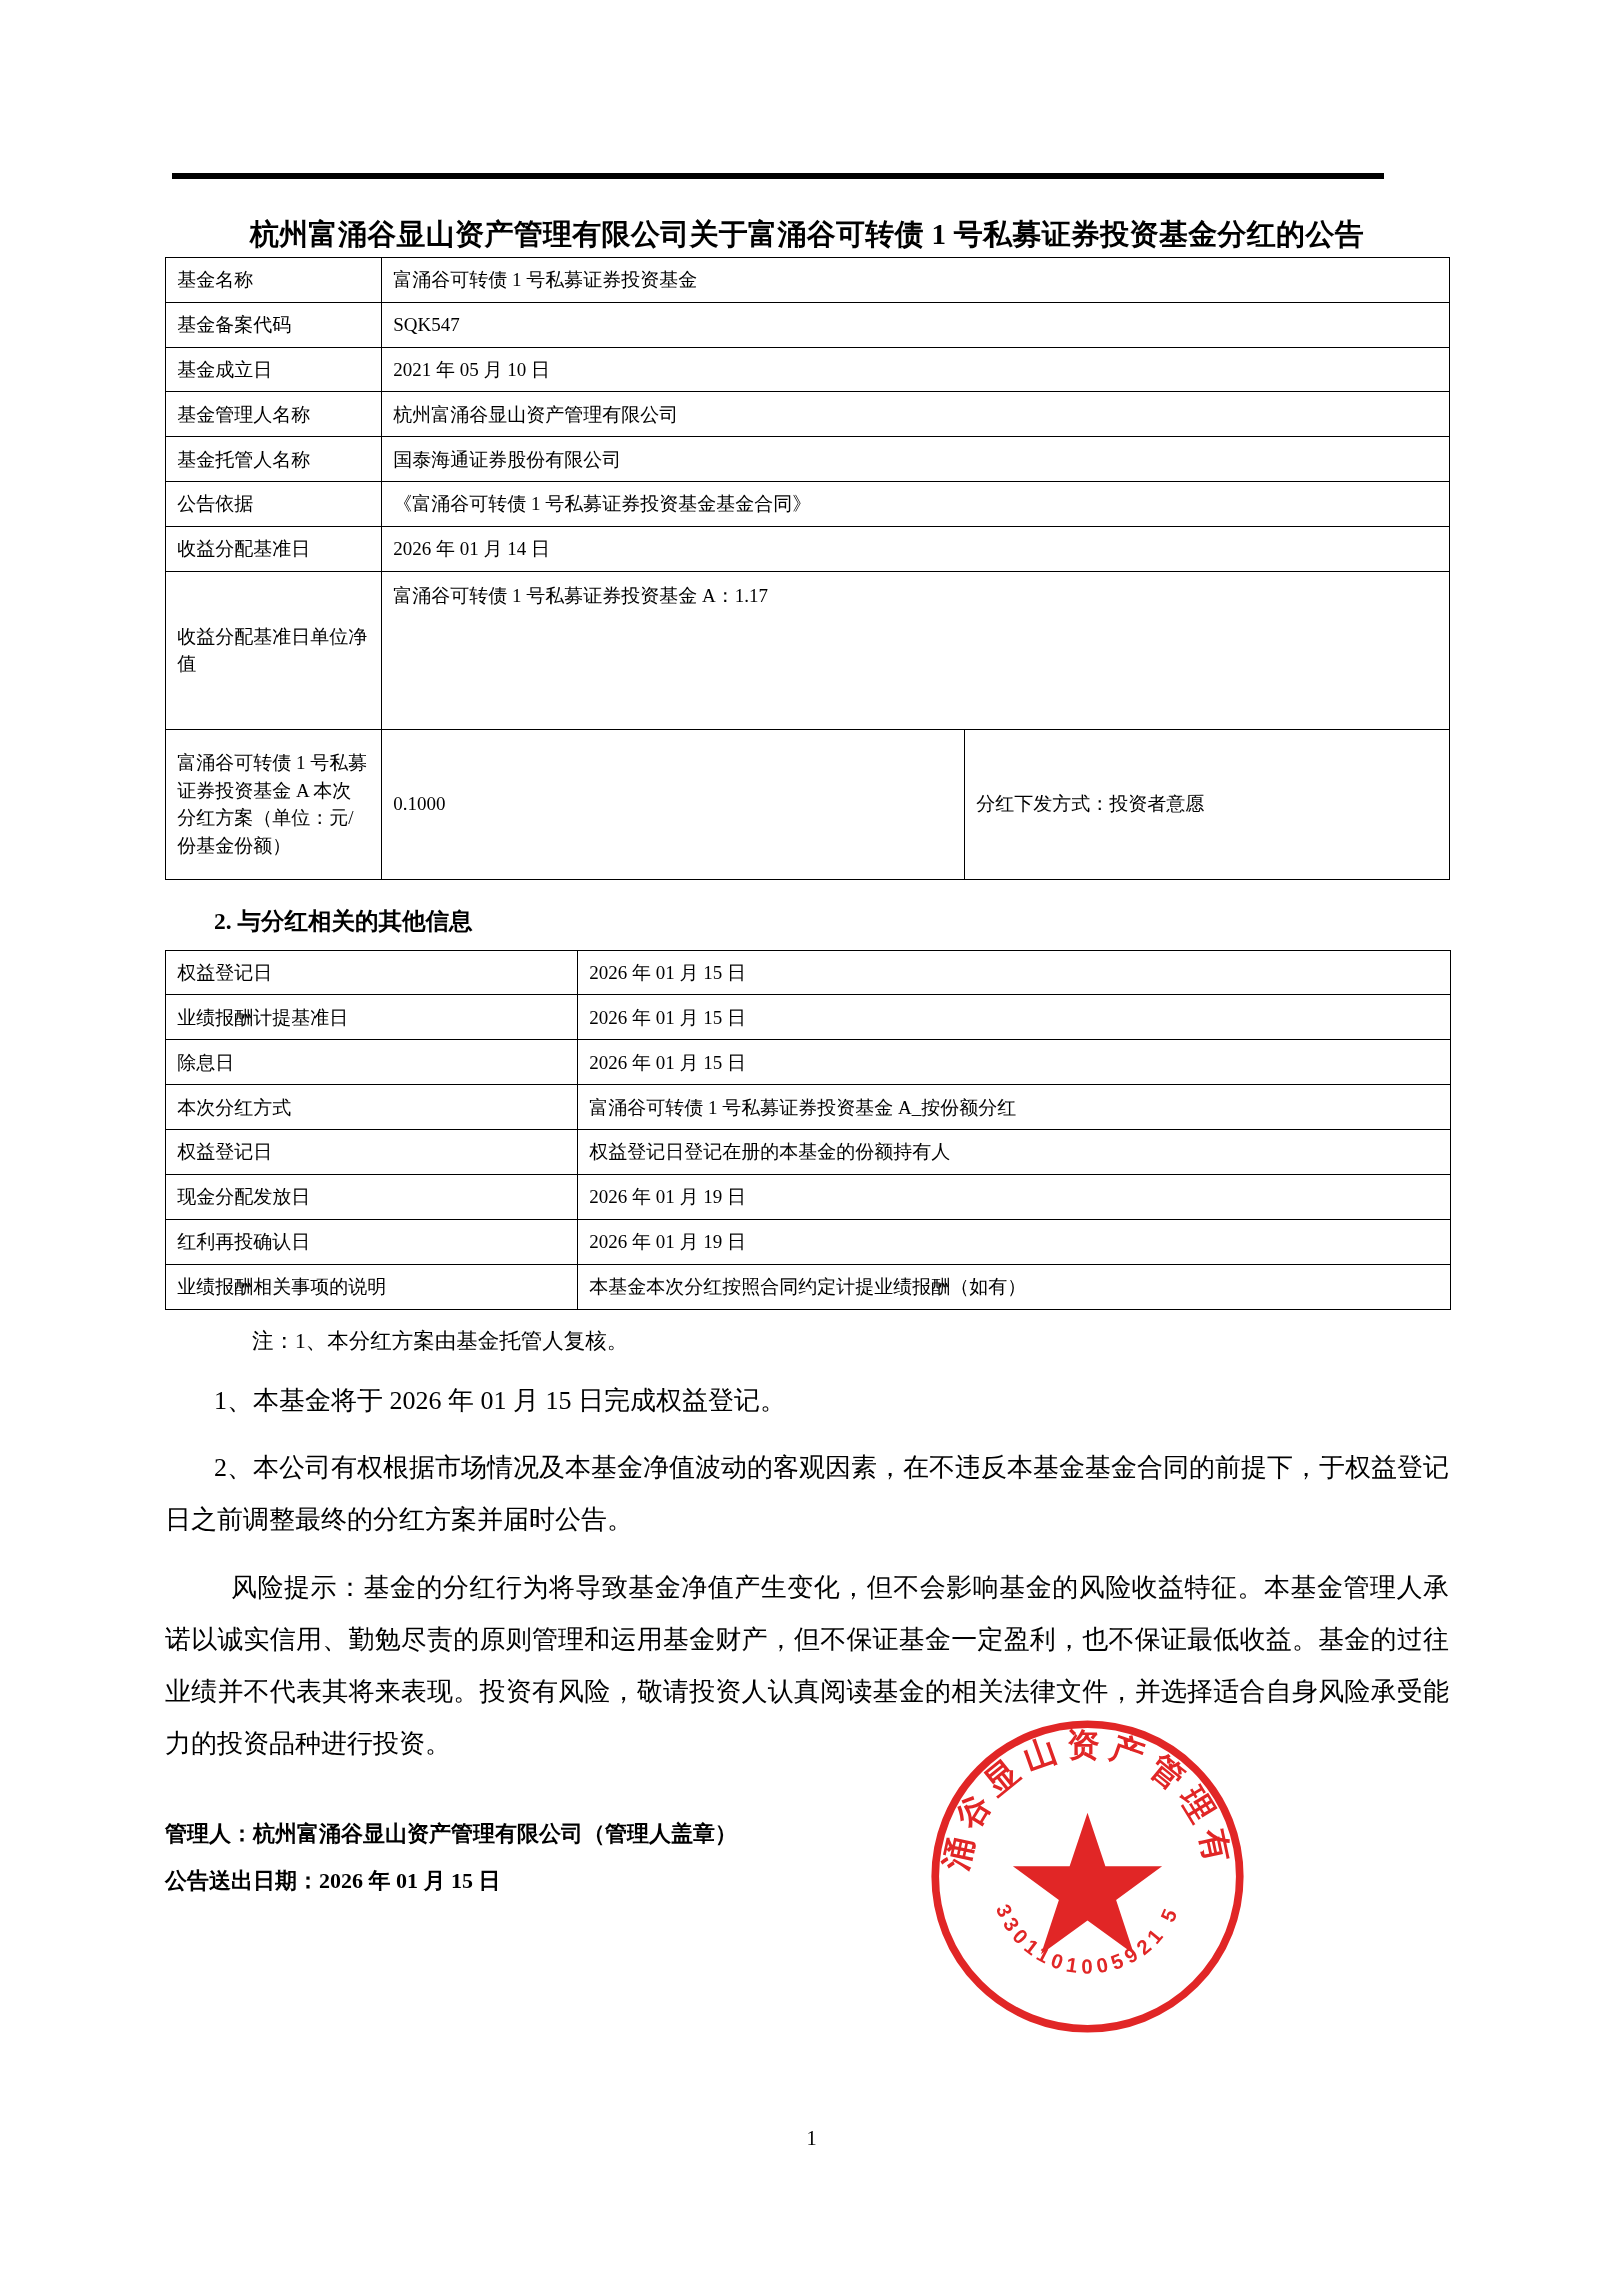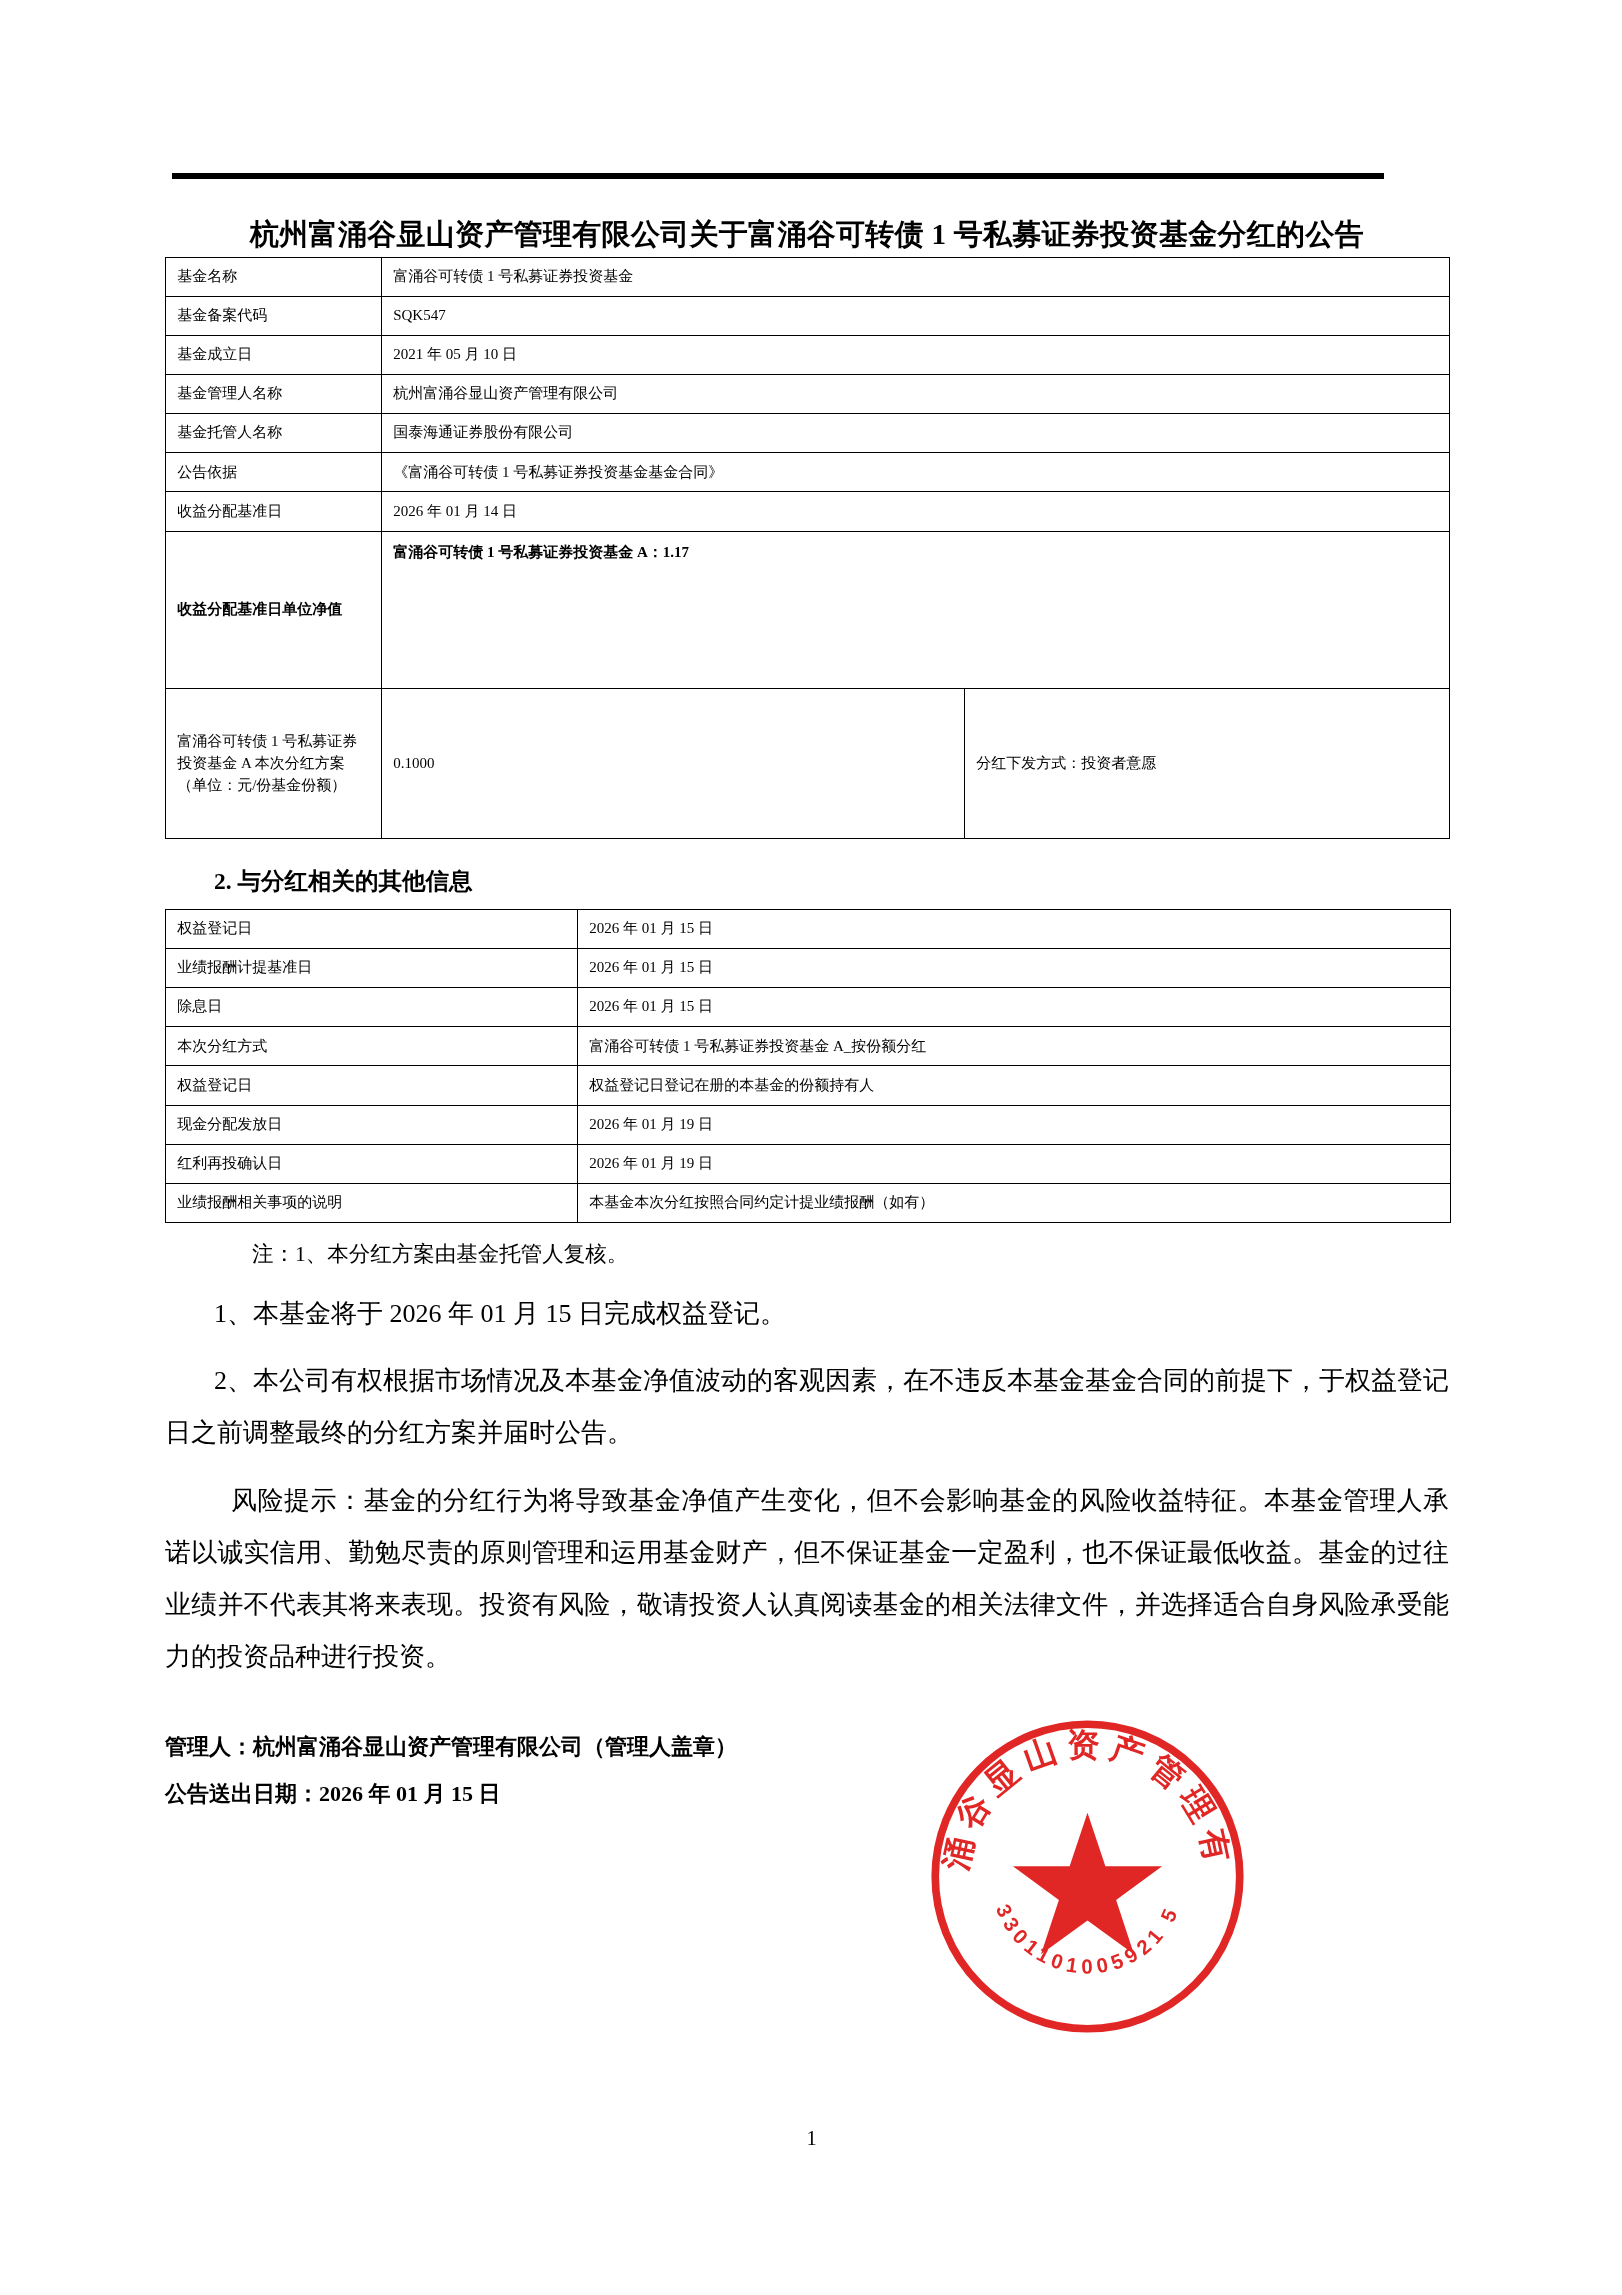--- a/index.html
+++ b/index.html
@@ -55,34 +55,34 @@
   }
   
   table.info {
     border-collapse: collapse;
     width: 1284px;
     table-layout: fixed;
     margin: 0;
   }
   table.info td {
     border: 1.5px solid #000000;
-    font-size: 15px;
+    font-size: 19px;
     line-height: 1.45;
     padding: 8.2px 11.2px 8.2px 11.2px;
     vertical-align: middle;
     word-break: break-all;
   }
   
   table.t1 col.c1 { width: 216px; }
   table.t1 col.c2 { width: 583px; }
   table.t1 col.c3 { width: 485px; }
   
   table.t2 col.d1 { width: 412px; }
   table.t2 col.d2 { width: 873px; }
-  td.row-vtall { height: 138px; font-weight: bold; }
+  td.row-vtall { height: 138px; }
   td.label-wrap { line-height: 2.1; padding-top: 13.3px; padding-bottom: 13.3px; }
 
   .note-line {
     font-size: 21.5px;
     line-height: 1.7;
     margin: 13.3px 0 0 0;
     text-indent: 87px;
   }
   p.body-para {
     font-size: 26px;

